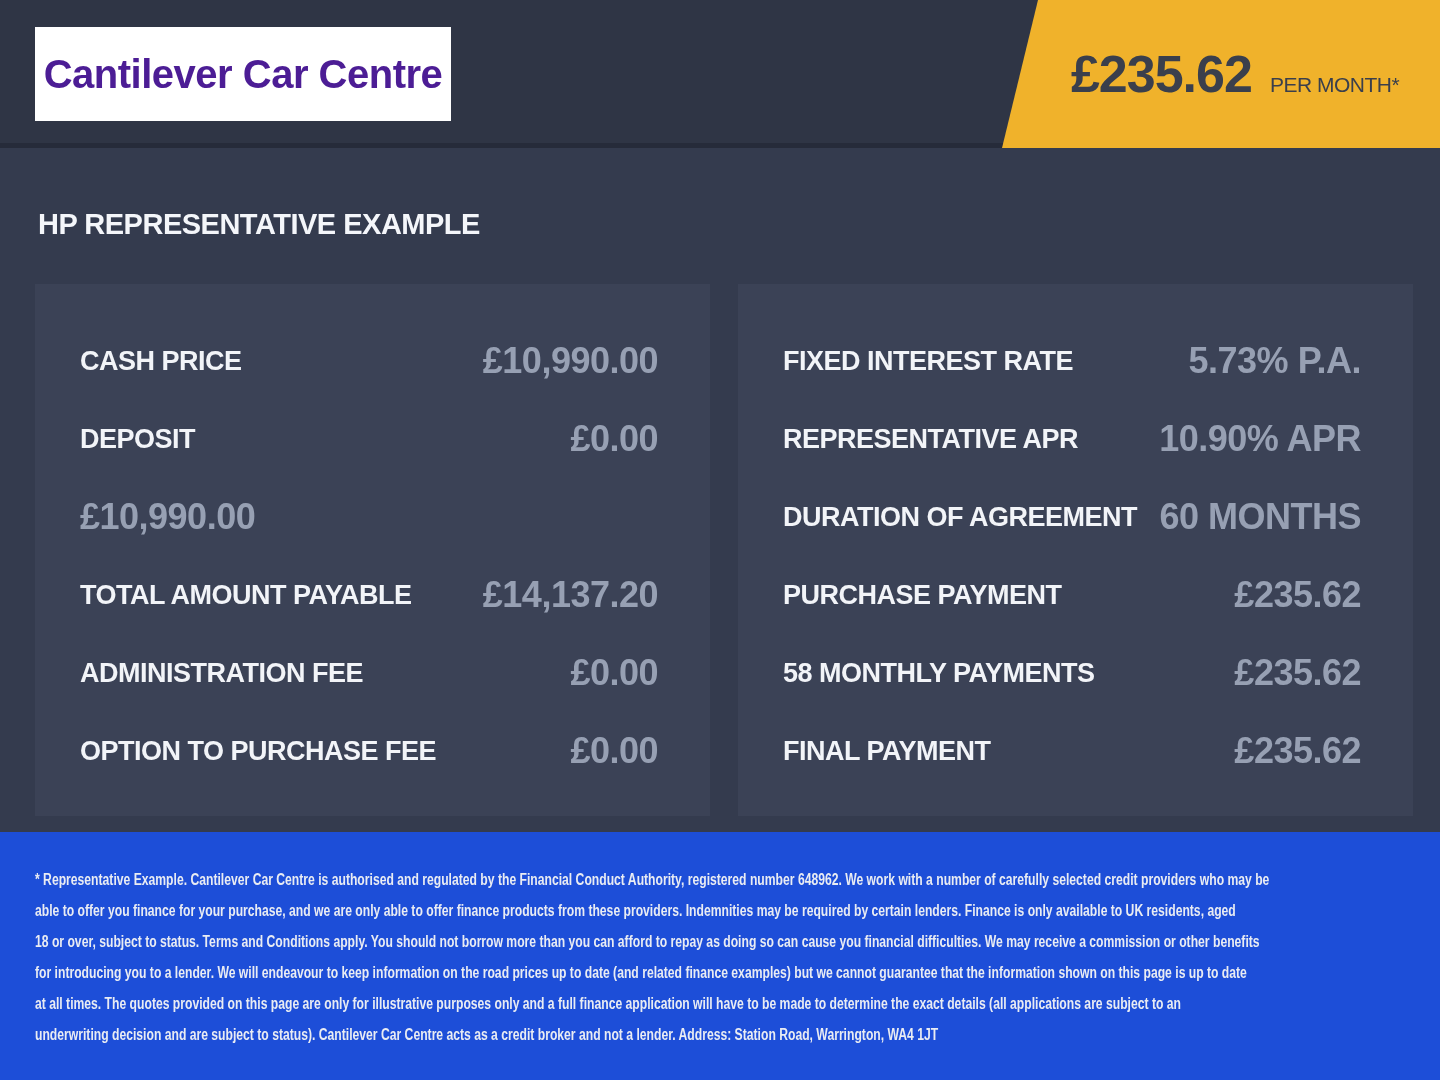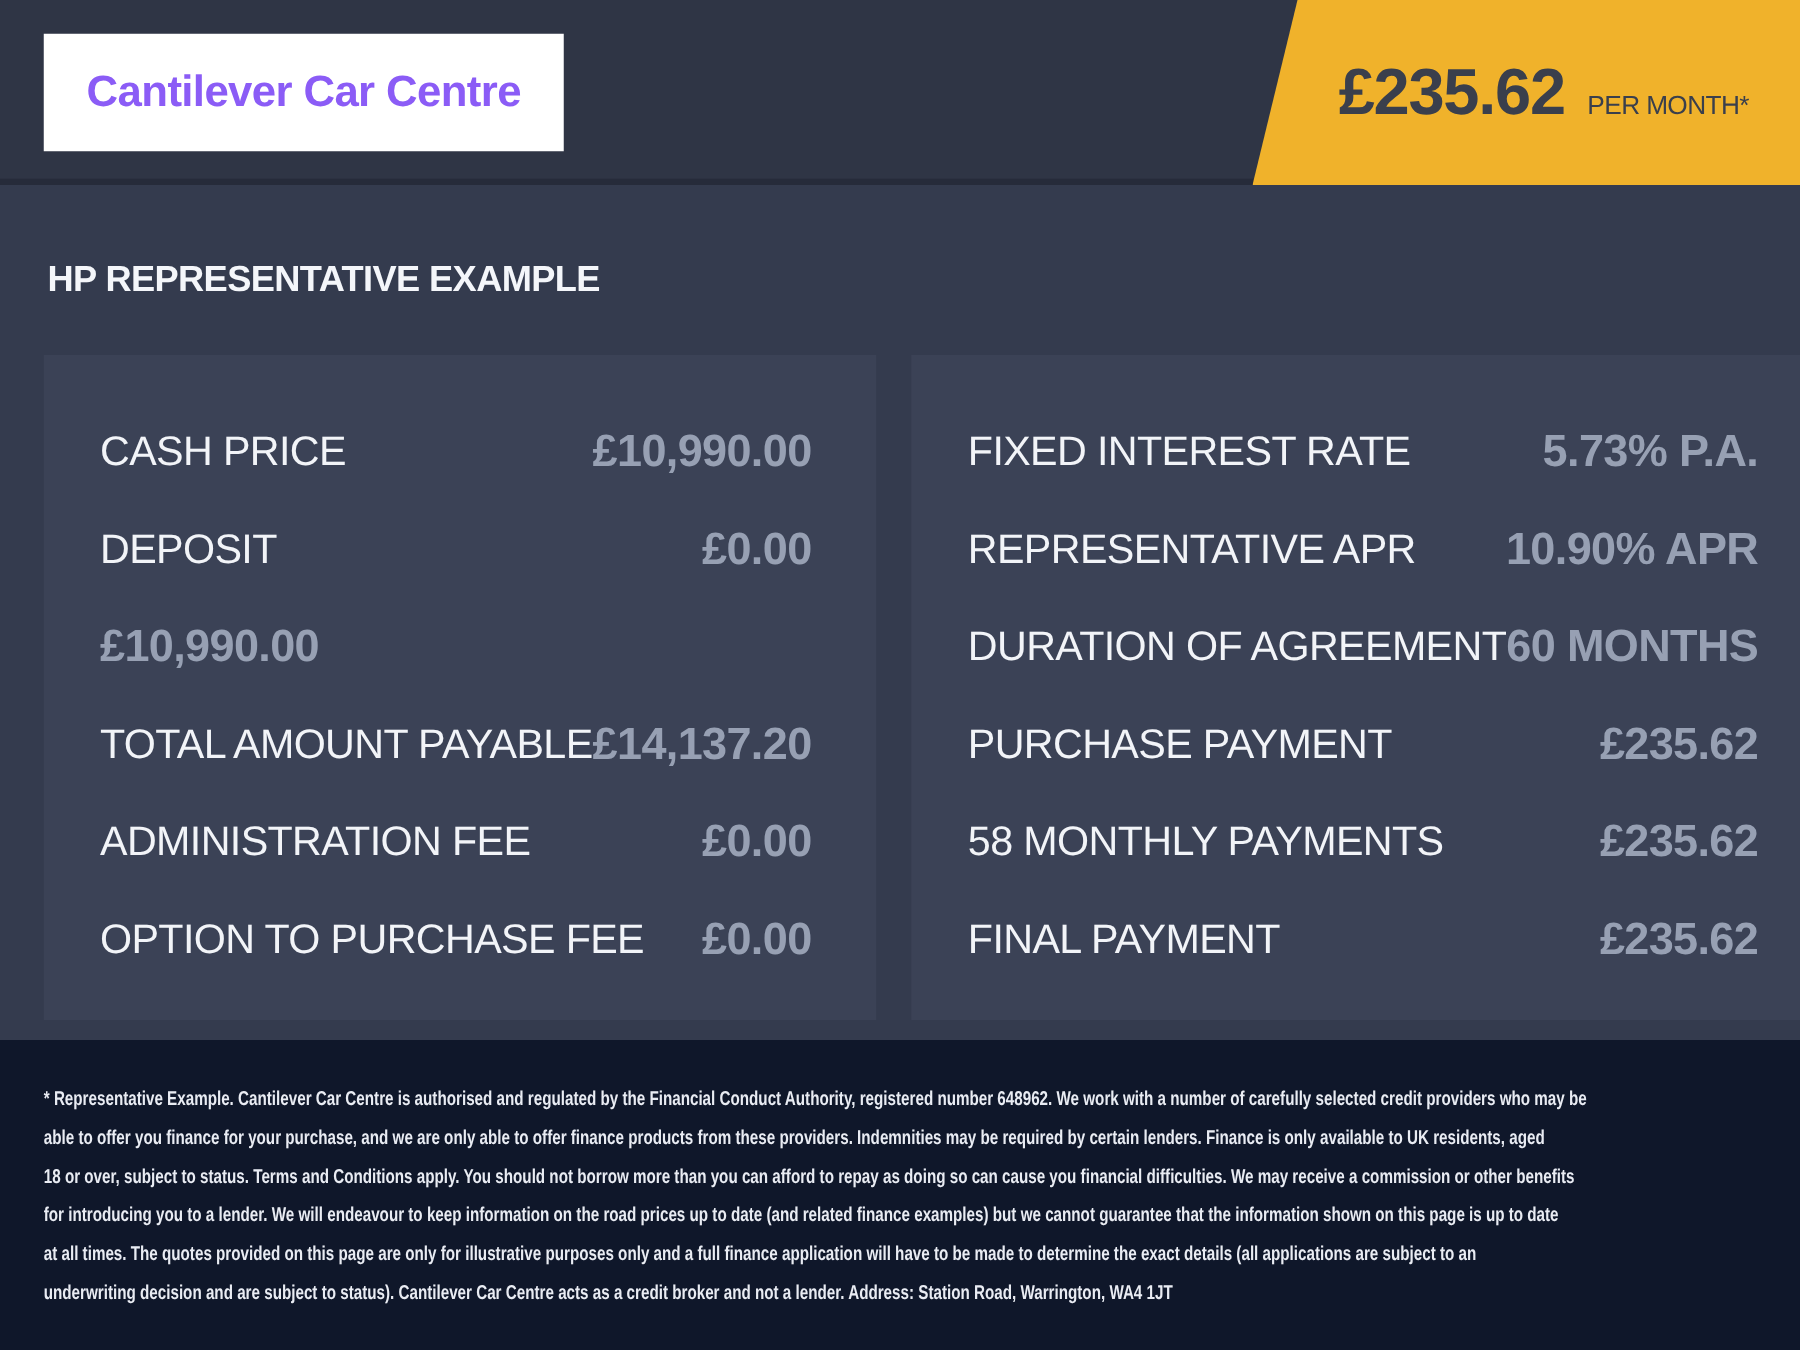--- a/index.html
+++ b/index.html
@@ -24,22 +24,22 @@
     left: 35px;
     top: 27px;
     width: 416px;
     height: 94px;
     background: #ffffff;
     display: flex;
     align-items: center;
     justify-content: center;
   }
   .logo-text {
-    color: #8b5cf6;
-    font-size: 35px;
+    color: #4c1d95;
+    font-size: 40px;
     font-weight: bold;
     letter-spacing: -0.5px;
     white-space: nowrap;
   }
   .price-banner {
     position: absolute;
     top: 0;
     right: 0;
     width: 440px;
     height: 148px;
@@ -88,40 +88,40 @@
     flex-direction: column;
   }
   .finance-row {
     height: 78px;
     display: flex;
     align-items: center;
     justify-content: space-between;
   }
   .finance-label {
     color: #f2f4f8;
-    font-size: 33px;
-    font-weight: normal;
+    font-size: 27px;
+    font-weight: bold;
     letter-spacing: -0.5px;
     white-space: nowrap;
   }
   .finance-value {
     color: #97a0b3;
     font-size: 36px;
     font-weight: bold;
     letter-spacing: -0.5px;
     white-space: nowrap;
   }
   
   .footer {
     position: absolute;
     left: 0;
     right: 0;
     top: 832px;
     height: 248px;
-    background: #0f172a;
+    background: #1d4ed8;
     padding: 32px 0 0 35px;
   }
   .disclaimer {
     transform: scaleX(0.76);
     transform-origin: 0 0;
     width: 1840px;
   }
   .disclaimer-line {
     color: #e9ecf3;
     font-size: 16px;

